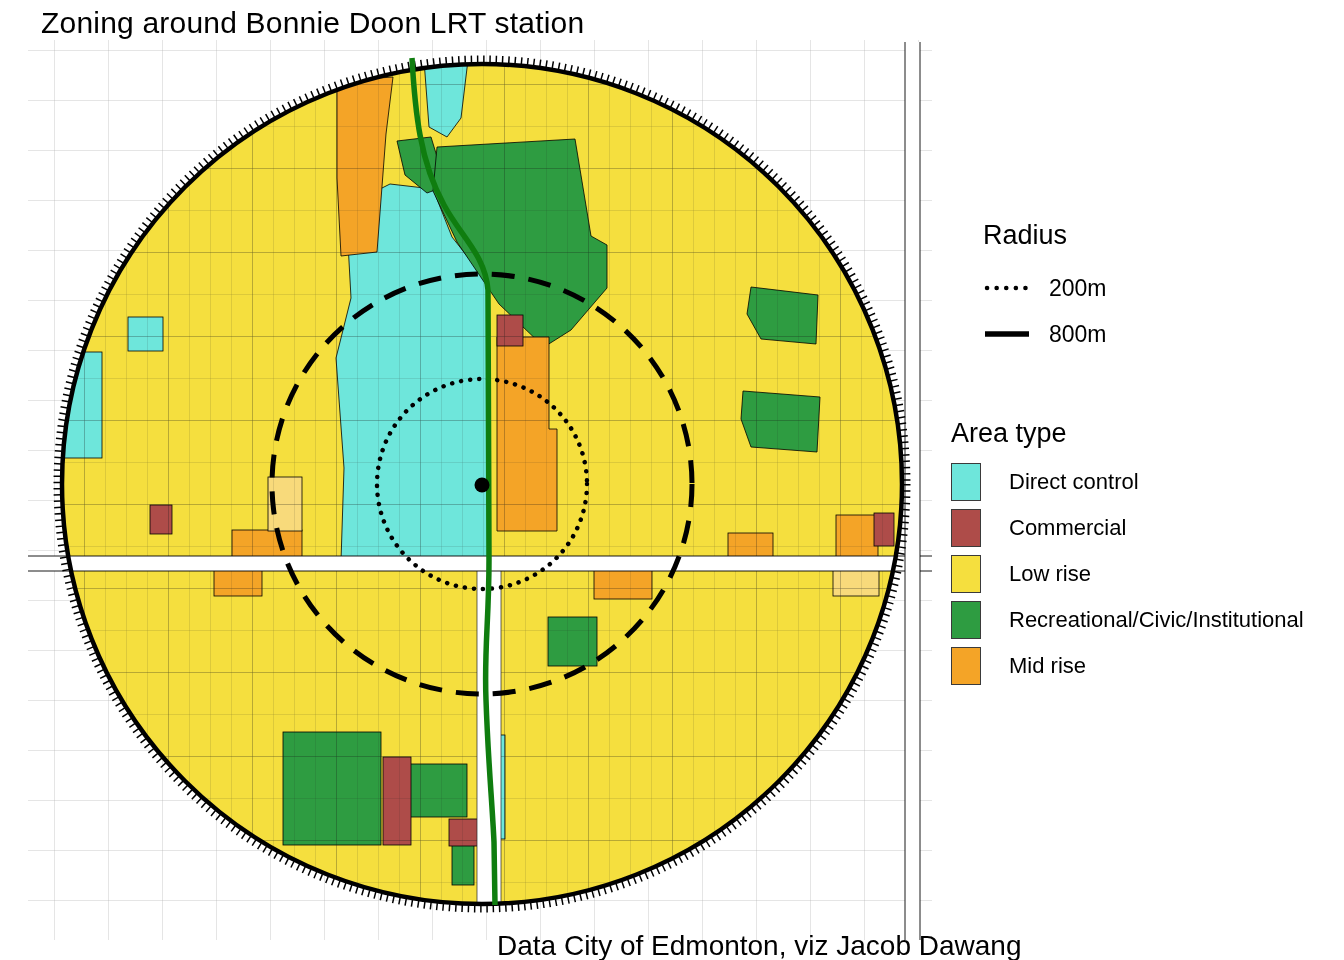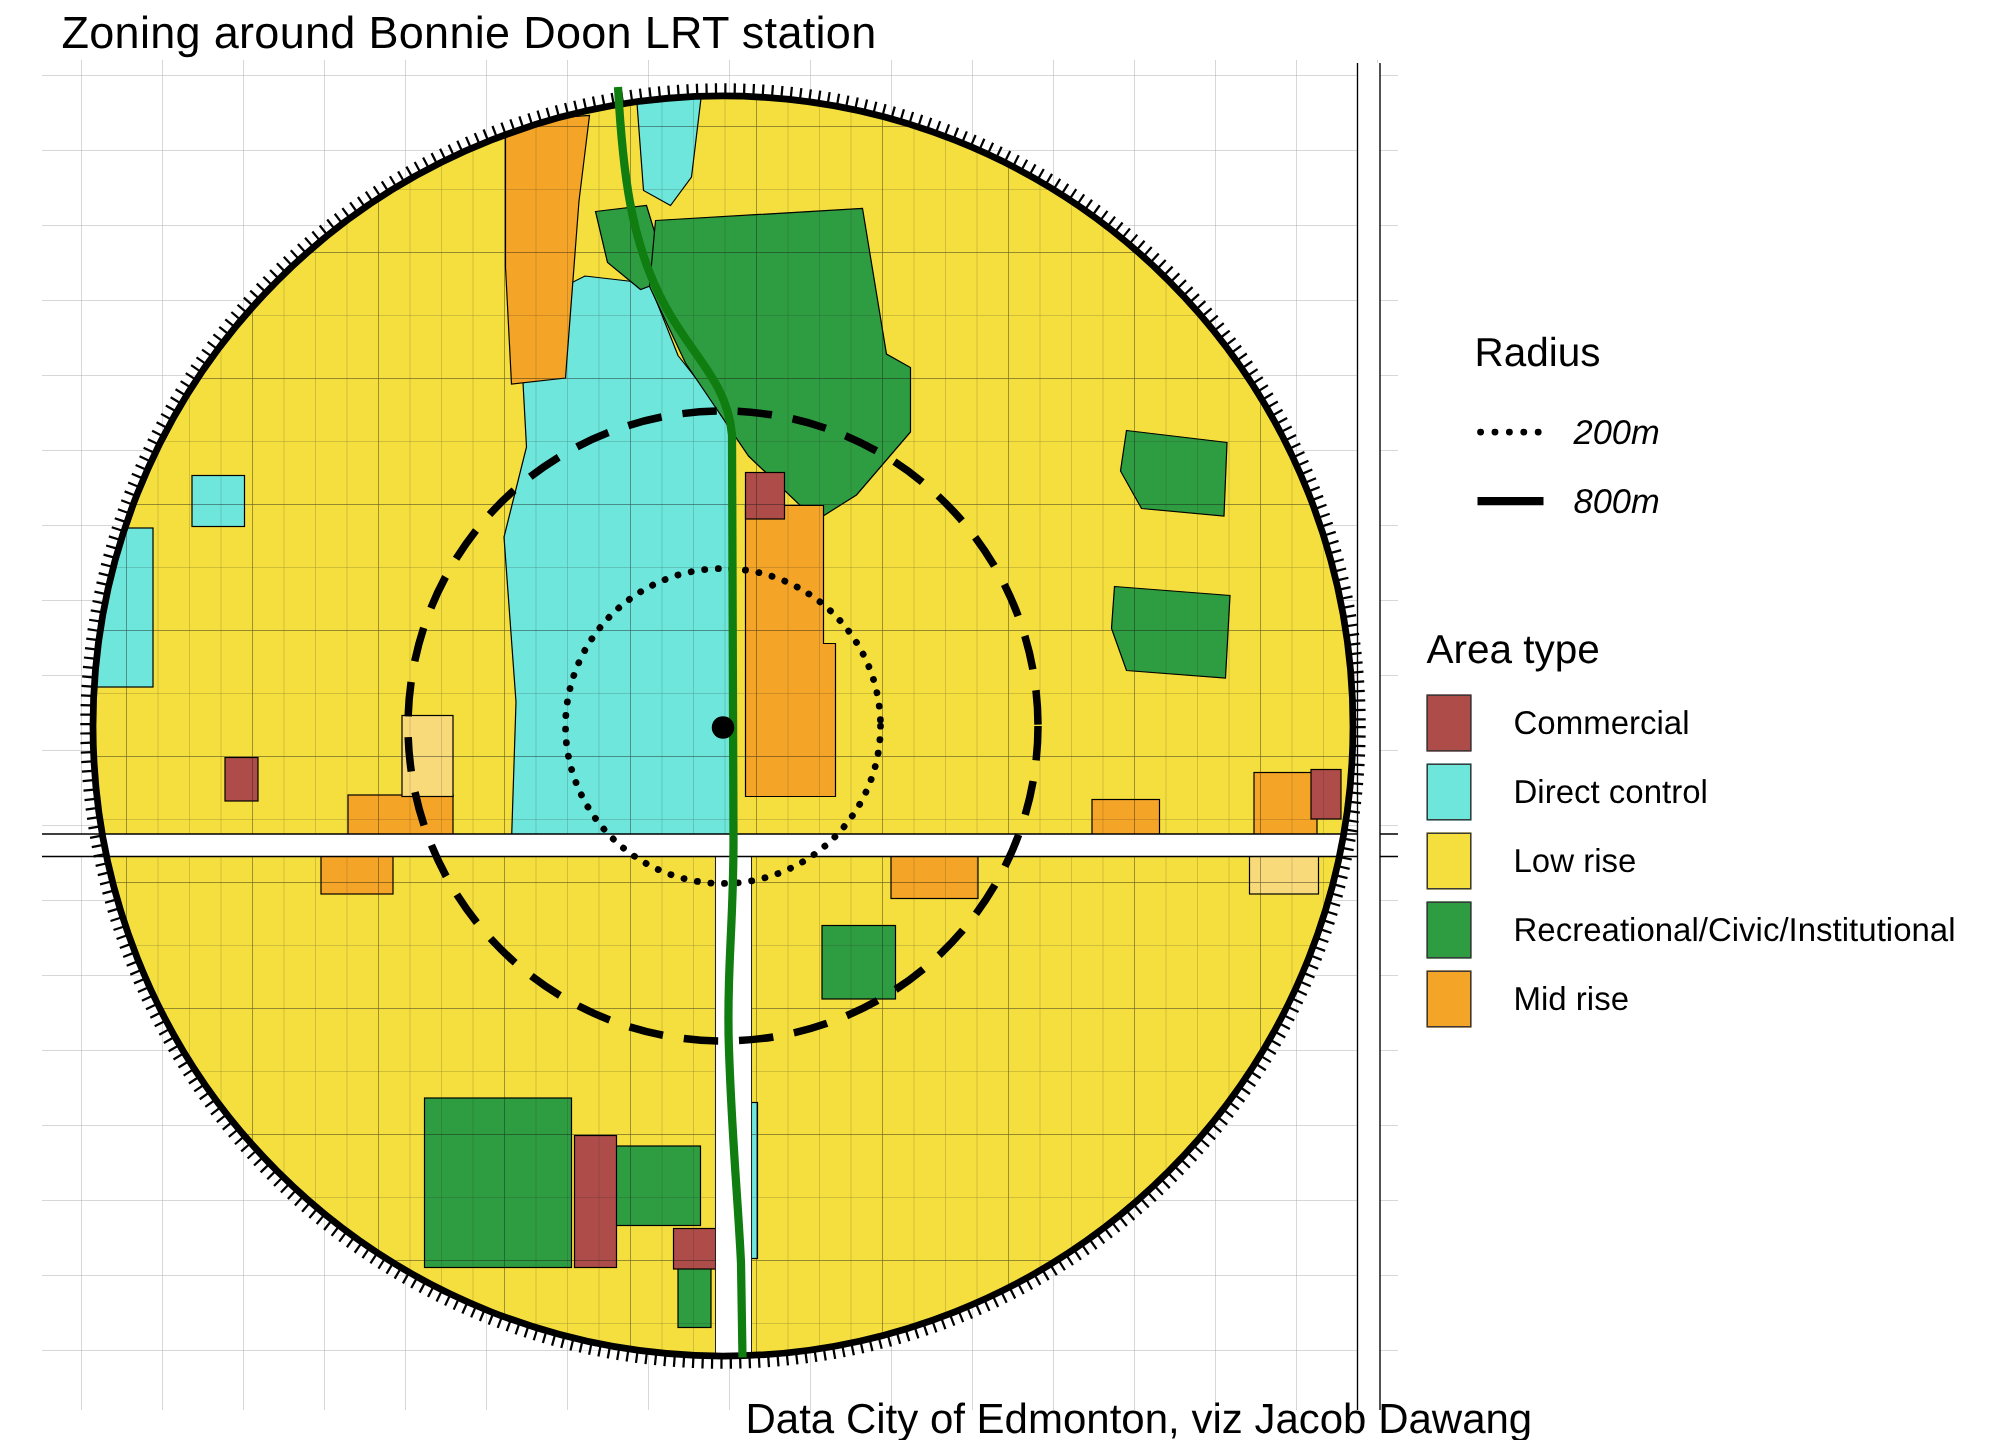--- a/index.html
+++ b/index.html
@@ -2,21 +2,21 @@
 <html><head>
 <meta charset="utf-8">
 <style>
   * { margin:0; padding:0; box-sizing:border-box; }
   html,body { width:1344px; height:960px; background:#ffffff; font-family:"Liberation Sans", sans-serif; color:#000; overflow:hidden; }
   .stage { position:relative; width:1344px; height:960px;border-radius:21px; }
   .title { position:absolute; left:41px; top:6px; font-size:30px; letter-spacing:0.2px; }
   .map-svg { position:absolute; left:0; top:0; }
   .radius-legend { position:absolute; left:935px; top:220px;margin-left:48px; }
   .legend-heading { font-size:27px; margin-bottom:14px; }
-  .radius-row { display:flex; align-items:center; height:46px;font-style:italic; }
+  .radius-row { display:flex; align-items:center; height:46px; }
   .radius-row .sample { width:48px; margin-right:18px; flex:0 0 auto; }
   .radius-row .lbl { font-size:23px; }
   .area-legend { position:absolute; left:935px; top:418px;margin-left:16px; }
   .area-row { display:flex; align-items:center; margin-bottom:8px; }
   .swatch { width:30px; height:38px; border:1px solid #3a3a3a; margin-right:28px; flex:0 0 auto; }
   .area-row .lbl { font-size:22px; white-space:nowrap; }
   .caption { position:absolute; left:497px; top:930px; font-size:28px; }
 </style>
 </head>
 <body>
@@ -117,26 +117,26 @@
       <svg class="sample" width="48" height="10">
         <line x1="2" y1="5" x2="46" y2="5" stroke="#000" stroke-width="5.5"></line>
       </svg>
       <span class="lbl">800m</span>
     </div>
   </div>
 
   <div class="area-legend">
     <div class="legend-heading">Area type</div>
     <div class="area-row">
+      <span class="swatch" style="background-color: rgb(110, 230, 219);"></span>
+      <span class="lbl">Direct control</span>
+    </div>
+    <div class="area-row">
       <span class="swatch" style="background-color: rgb(174, 76, 73);"></span>
       <span class="lbl">Commercial</span>
-    </div>
-    <div class="area-row">
-      <span class="swatch" style="background-color: rgb(110, 230, 219);"></span>
-      <span class="lbl">Direct control</span>
     </div>
     <div class="area-row">
       <span class="swatch" style="background-color: rgb(245, 223, 62);"></span>
       <span class="lbl">Low rise</span>
     </div>
     <div class="area-row">
       <span class="swatch" style="background-color: rgb(46, 156, 65);"></span>
       <span class="lbl">Recreational/Civic/Institutional</span>
     </div>
     <div class="area-row">

